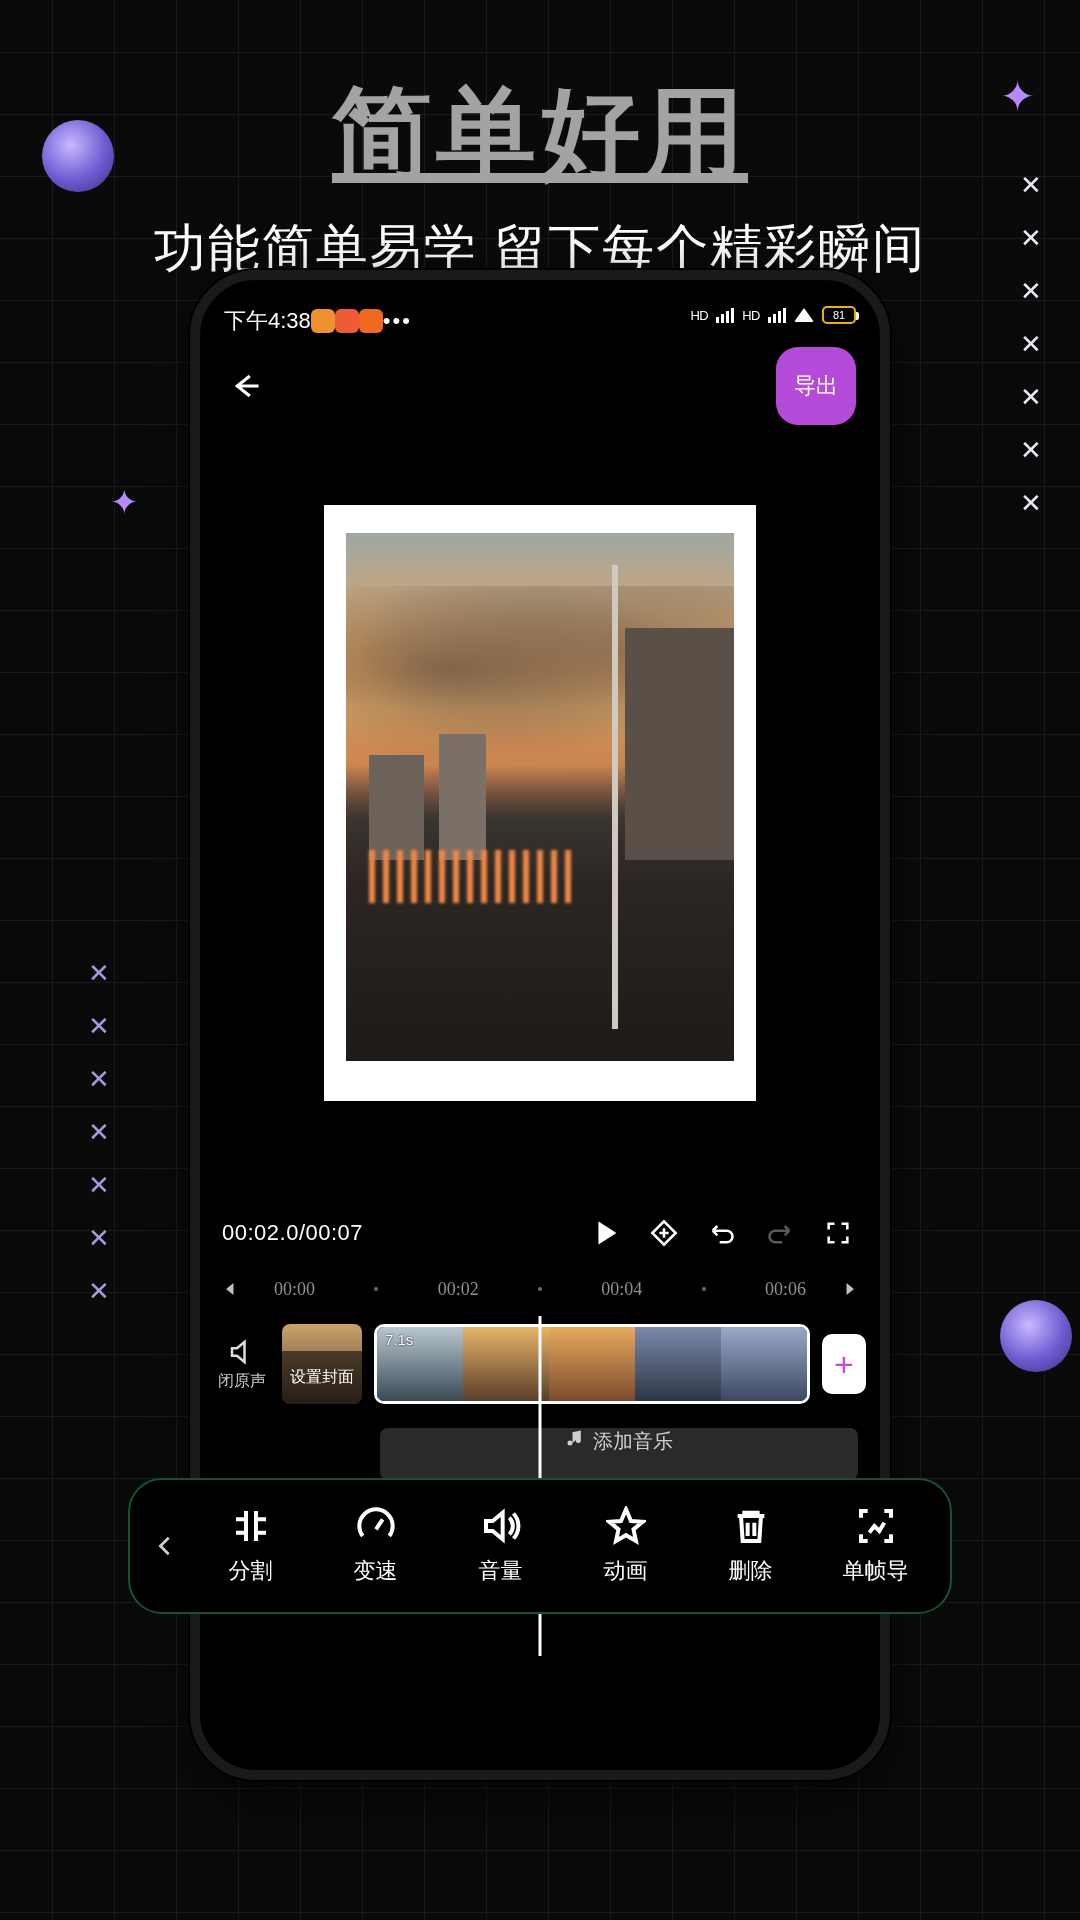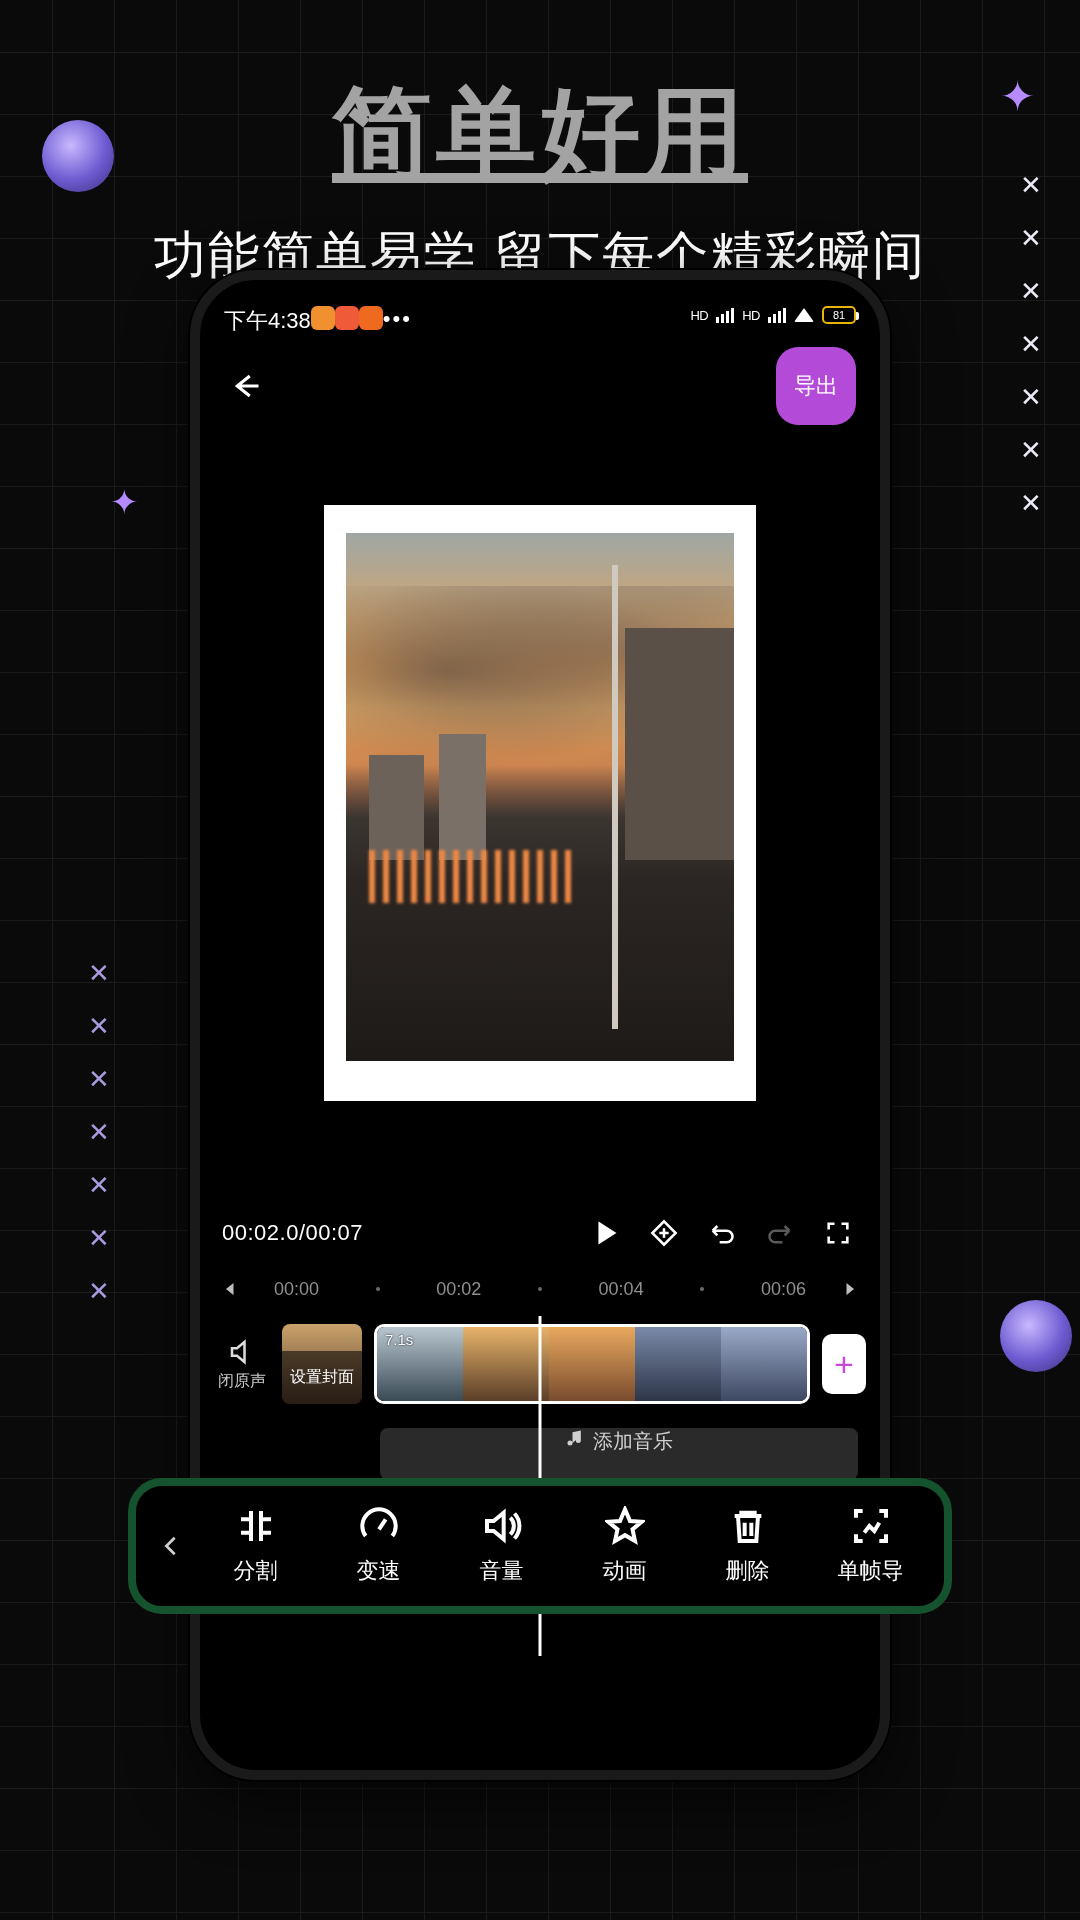--- a/index.html
+++ b/index.html
@@ -22,35 +22,35 @@
   .deco-dot-br { position: absolute; top: 1300px; left: 1000px; width: 72px; height: 72px; border-radius: 50%; background: radial-gradient(circle at 40% 35%, #c9b8ff, #6d5bd1 55%, #3c2f7a); z-index: 1; }
   .deco-sparkle-tr { position: absolute; top: 72px; left: 1000px; color: #b58bff; font-size: 42px; z-index: 1; }
   .deco-sparkle-ml { position: absolute; top: 482px; left: 110px; color: #b58bff; font-size: 34px; z-index: 1; }
   .x-col-r, .x-col-l { position: absolute; display: flex; flex-direction: column; gap: 22px; color: #ece9f6; font-size: 26px; z-index: 1; }
   .x-col-r { top: 170px; left: 1020px; }
   .x-col-l { top: 958px; left: 88px; color: #a99adf; }
 
   
   .headline { position: absolute; top: 68px; left: 50%; transform: translateX(-50%); text-align: center; z-index: 2; width: 100%; }
   .headline h1 { color: #a3a3a3; font-size: 100px; font-weight: 700; letter-spacing: 4px; text-decoration: underline; }
-  .headline p  { color: #fff; font-size: 52px; font-weight: 400; margin-top: 18px; letter-spacing: 2px; }
+  .headline p  { color: #fff; font-size: 52px; font-weight: 400; margin-top: 11px; letter-spacing: 2px; }
 
   
   .phone {
     position: absolute; top: 270px; left: 50%; transform: translateX(-50%);
     width: 700px; height: 1510px; background: #000;
     border: 10px solid #1a1a1a; border-radius: 66px;
     z-index: 3; overflow: hidden;
     box-shadow: 0 0 0 2px #000, 0 20px 60px rgba(0,0,0,.6);
   }
   .notch { position: absolute; top: 0; left: 50%; transform: translateX(-50%); width: 210px; height: 34px; background: #000; border-radius: 0 0 24px 24px; z-index: 20; }
 
   
   .statusbar { position: absolute; top: 12px; left: 0; right: 0; height: 46px; display: flex; align-items: center; padding: 0 24px; color: #fff; font-size: 22px; z-index: 15; }
-  .statusbar .sb-left { display: flex; align-items: flex-start; gap: 0; margin-top: 12px; }
+  .statusbar .sb-left { display: flex; align-items: center; gap: 0; margin-top: 12px; }
   .statusbar .app-ic { width: 24px; height: 24px; border-radius: 6px; display: inline-block; }
   .statusbar .sb-right { margin-left: auto; display: flex; align-items: center; gap: 8px; font-size: 12px; }
   .sb-right .txt { font-size: 13px; letter-spacing: -.5px; }
   .sb-right .bars { display: inline-flex; align-items: flex-end; gap: 2px; }
   .sb-right .bars i { width: 3px; background: #fff; display: inline-block; }
   .sb-right .bars i:nth-child(1){height:6px}.sb-right .bars i:nth-child(2){height:9px}.sb-right .bars i:nth-child(3){height:12px}.sb-right .bars i:nth-child(4){height:15px}
   .sb-right .wifi { width: 0; height: 0; border-left: 10px solid transparent; border-right: 10px solid transparent; border-bottom: 14px solid #fff; border-radius: 2px; }
   .sb-right .batt { border: 2px solid #eab308; border-radius: 5px; width: 34px; height: 18px; position: relative; display: inline-flex; align-items: center; justify-content: center; font-size: 11px; }
   .sb-right .batt::after { content:''; position:absolute; right:-5px; top:4px; width:3px; height:8px; background:#fff; border-radius: 0 2px 2px 0;}
 
@@ -75,21 +75,21 @@
 
   
   .play-row { position: absolute; top: 924px; left: 0; right: 0; height: 58px; display:flex; align-items:center; padding: 0 22px; color:#fff; font-size: 22px; gap: 18px; }
   .play-row .time { font-size: 22px; letter-spacing: .5px; }
   .play-row .spacer { flex: 1; }
   .ctrl { width:40px; height:40px; display:flex; align-items:center; justify-content:center; }
   .ctrl svg { width: 28px; height: 28px; stroke:#fff; fill:#fff; }
   .ctrl.stroke-only svg { fill:none; stroke-width:2.2; }
 
   
-  .ruler { position:absolute; top: 986px; left:0; right:0; height:46px; display:flex; align-items:center; padding:0 14px; color:#8f8f8f; font-size:18px; }
+  .ruler { position:absolute; top: 986px; left:0; right:0; height:46px; display:flex; align-items:center; padding:0 14px; color:#8f8f8f; font-size:18px;font-family:Liberation Serif, serif; }
   .ruler .skip{ width:30px; height:30px; display:flex; align-items:center; justify-content:center;}
   .ruler .skip svg{width:18px;height:18px;fill:#bfbfbf;}
   .ruler .ticks{ flex:1; display:flex; justify-content:space-between; align-items:center; padding:0 30px;}
   .ruler .ticks span{ font-size:18px;}
   .ruler .dot{width:4px;height:4px;border-radius:50%;background:#6a6a6a;}
 
   
   .strip-row { position:absolute; top:1036px; left:0; right:0; height:96px; display:flex; align-items:center; gap:12px; padding:0 14px; }
   .mute-col { width:56px; text-align:center; color:#ccc; font-size:16px; display:flex; flex-direction:column; align-items:center; gap:4px;}
   .mute-col svg{width:30px;height:30px;stroke:#ddd;stroke-width:2;fill:none;}
@@ -109,21 +109,21 @@
   
   .add-music { position:absolute; top:1148px; left:180px; right:22px; height:52px; border-radius:8px; background:#2a2a2a; color:#cfcfcf; display:flex; align-items:flex-start; justify-content:center; gap:8px; font-size:20px;}
   .add-music svg{width:20px;height:20px;fill:#cfcfcf;}
 
   
   .playhead { position:absolute; top:1036px; left:50%; width:3px; height:340px; background:#fff; transform:translateX(-50%); z-index:5;}
 
   
   .tool-tray {
     position: absolute; top: 1478px; left: 50%; transform: translateX(-50%);
-    width: 824px; height: 136px; background:#000; border:8px solid #14532d; border-radius: 34px;
+    width: 824px; height: 136px; background:#000; border:2px solid #14532d; border-radius: 34px;
     display:flex; align-items:center; padding:0 12px; z-index: 50; overflow:hidden;
   }
   .tray-back { width:46px; height:100%; display:flex; align-items:center; justify-content:center; }
   .tray-back svg{width:22px;height:34px;stroke:#cfcfcf;stroke-width:3;fill:none;}
   .tool { flex:1; display:flex; flex-direction:column; align-items:center; justify-content:center; gap:10px; color:#fff; font-size:22px; }
   .tool svg { width:40px; height:40px; stroke:#fff; stroke-width:2.4; fill:none; }
   .tool:last-child{min-width:90px;}
 </style>
 </head>
 <body>

